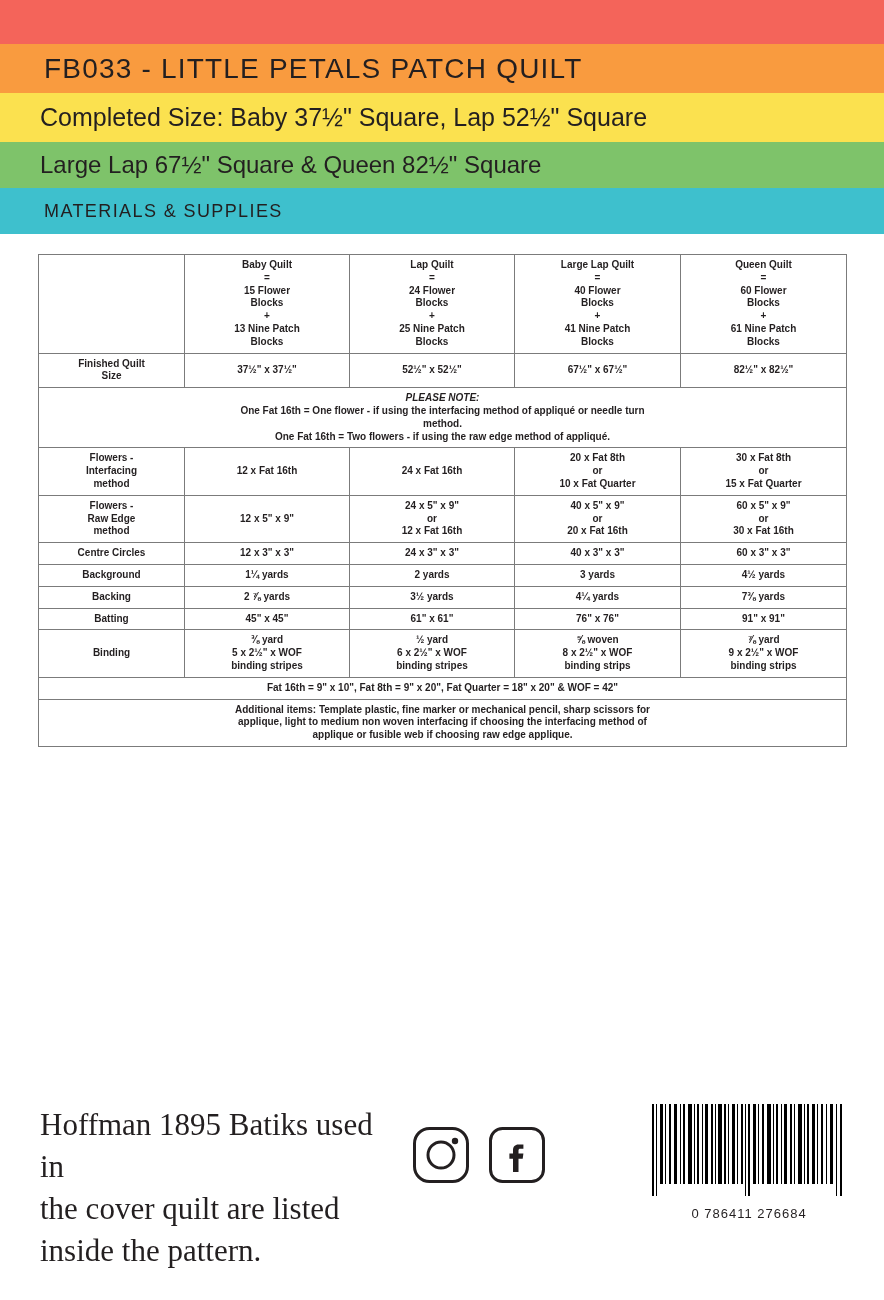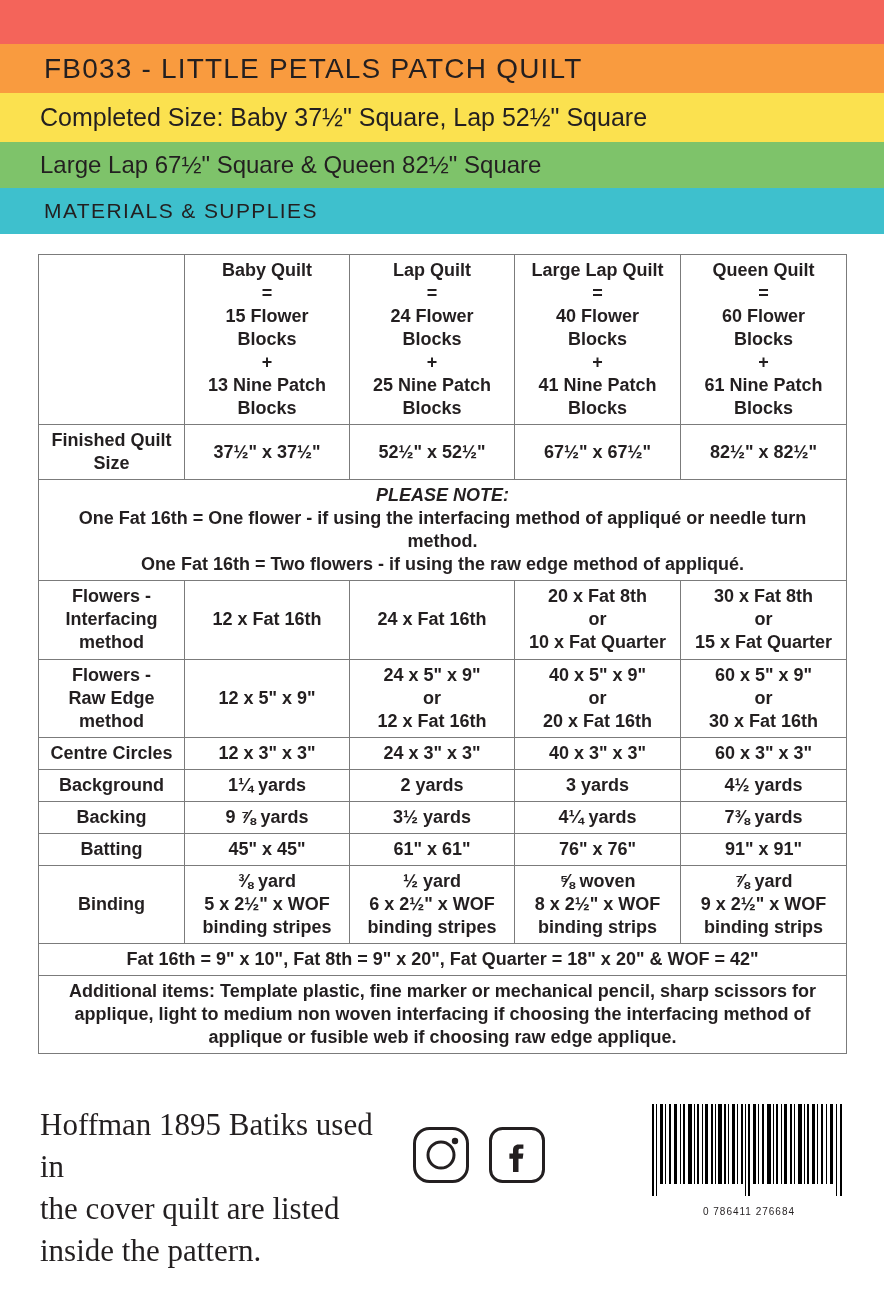--- a/index.html
+++ b/index.html
@@ -39,39 +39,39 @@
     font-size: 25px;
     font-weight: 400;
     white-space: nowrap;
   }
   .size-text2 {
     font-size: 24px;
     font-weight: 400;
     white-space: nowrap;
   }
   .materials-text {
-    font-size: 21px;
+    font-size: 18px;
     letter-spacing: 1.4px;
     font-weight: 400;
     white-space: nowrap;
   }
 
   
   .table-wrap {
     margin: 20px 38px 0 38px;
     width: 808px;
   }
   table.mt {
     border-collapse: collapse;
     width: 100%;
     table-layout: fixed;
   }
   table.mt td {
     border: 1px solid #7b7b7b;
-    font-size: 18px;
+    font-size: 10px;
     font-weight: bold;
     text-align: center;
     vertical-align: middle;
     padding: 4px 3px;
     line-height: 1.28;
   }
   col.c0 { width: 146px; }
   col.c1 { width: 165px; }
   col.c2 { width: 165px; }
   col.c3 { width: 166px; }
@@ -130,21 +130,21 @@
     height: 58px;
   }
   .barcode {
     position: absolute;
     left: 648px;
     top: 6px;
     width: 202px;
   }
   .barcode-num {
     font-family: "Liberation Sans", sans-serif;
-    font-size: 10px;
+    font-size: 13px;
     letter-spacing: 1px;
     color: #231f20;
     margin-top: 2px;
     text-align: center;
   }
 </style>
 </head>
 <body>
 
 <div class="band band-red"></div>
@@ -298,21 +298,21 @@
       <td class="rowlabel">Background</td>
       <td>1¼ yards</td>
       <td>2 yards</td>
       <td>3 yards</td>
       <td>4½ yards</td>
     </tr>
 
 
     <tr>
       <td class="rowlabel">Backing</td>
-      <td>9 ⅞ yards</td>
+      <td>2 ⅞ yards</td>
       <td>3½ yards</td>
       <td>4¼ yards</td>
       <td>7⅜ yards</td>
     </tr>
 
     <tr>
       <td class="rowlabel">Batting</td>
       <td>45" x 45"</td>
       <td>61" x 61"</td>
       <td>76" x 76"</td>

